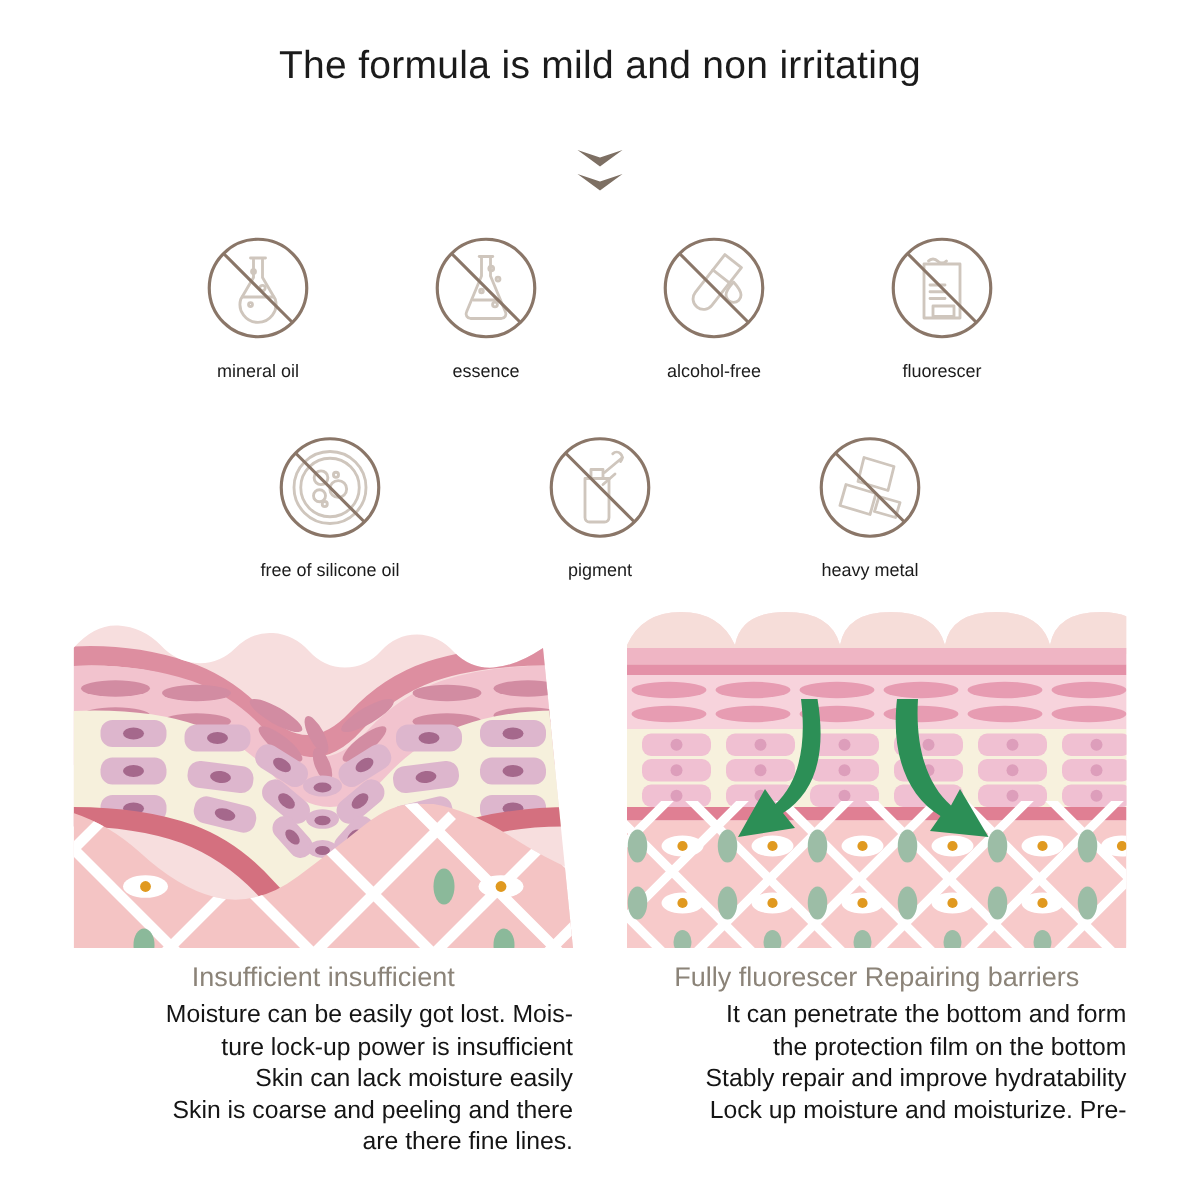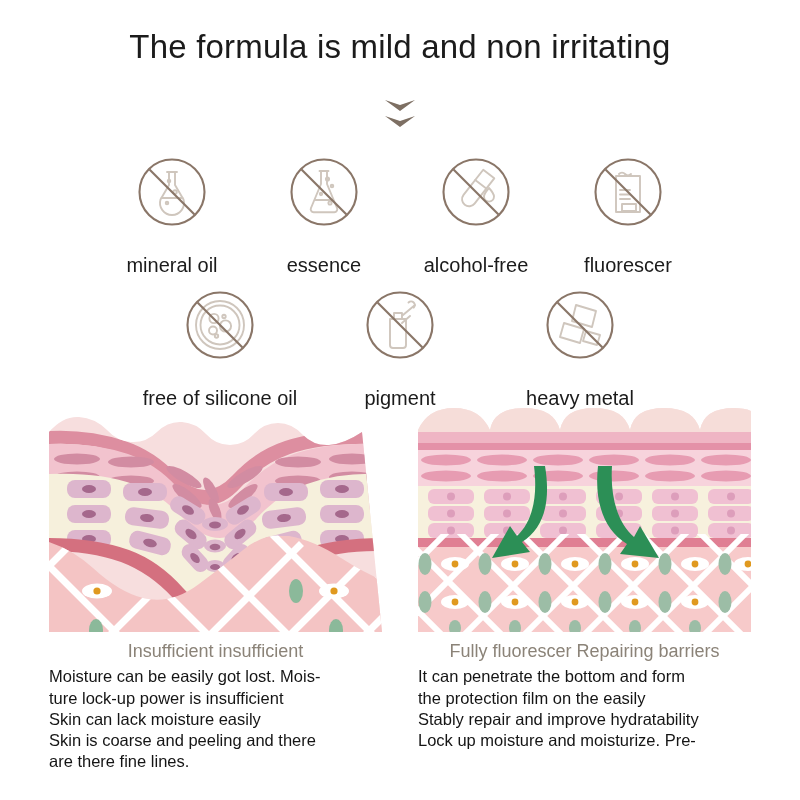--- a/index.html
+++ b/index.html
@@ -10,21 +10,21 @@
     font-family:"Liberation Sans", sans-serif;
     color:#1a1a1a;
     position:relative;
     overflow:hidden;
   }
 
   
   #page-title {
     position:absolute; top:28px; left:0; width:800px;
     text-align:center;
-    font-size:33px; font-weight:400;
+    font-size:26px; font-weight:400;
     color:#1b1b1b;
     letter-spacing:0.2px;
   }
 
   
   #chevrons {
     position:absolute; top:98px; left:50%;
     transform:translateX(-50%);
     display:flex; flex-direction:column; align-items:center;
     gap:1px;
@@ -35,22 +35,22 @@
   .icon-row { position:absolute; display:flex; }
   #icon-row-1 { top:150px; left:0; width:800px; justify-content:center; gap:68px; }
   #icon-row-2 { top:283px; left:0; width:800px; justify-content:center; gap:96px; }
 
   .icon-cell {
     display:flex; flex-direction:column; align-items:center;
     width:84px;
   }
   .icon-badge { width:84px; height:84px; display:block; }
   .icon-label {
-    margin-top:20px;
-    font-size:20px; color:#1b1b1b;
+    margin-top:7px;
+    font-size:12px; color:#1b1b1b;
     white-space:nowrap; text-align:left;
     line-height:1.1;
   }
 
   
   #panels {
     position:absolute; top:406px; left:0; width:800px;
     display:flex; justify-content:center; gap:36px;
   }
   .panel { width:333px; }
@@ -59,21 +59,21 @@
   .panel-heading {
     margin-top:8px;
     text-align:center;
     font-size:18px;
     color:#8b8378;
     font-weight:400;
     line-height:1.3;
   }
   .panel-body {
     margin-top:3px;
-    text-align:left;
+    text-align:right;
     font-size:16.5px;
     color:#151515;
     line-height:1.28;
   }
   .panel-body .ln { display:block; white-space:nowrap; }
 </style>
 </head>
 <body>
 
 <div id="page-title">The formula is mild and non irritating</div>
@@ -496,19 +496,19 @@
         <g fill="#2c8f56">
           <path d="M127 60 C133 96 126 122 104 136 L112 146 L74 152 L92 120 L99 130 C114 116 120 92 116 60 Z"></path>
           <path d="M180 60 C176 96 186 124 209 138 L202 148 L241 152 L222 120 L216 131 C200 117 192 92 194 60 Z"></path>
         </g>
       </g>
     </svg>
 
     <div class="panel-heading">Fully fluorescer Repairing barriers</div>
     <div class="panel-body">
       <span class="ln">It can penetrate the bottom and form</span>
-      <span class="ln">the protection film on the easily</span>
+      <span class="ln">the protection film on the bottom</span>
       <span class="ln">Stably repair and improve hydratability</span>
       <span class="ln">Lock up moisture and moisturize. Pre-</span>
     </div>
   </div>
 
 </div>
 
 </body></html>

